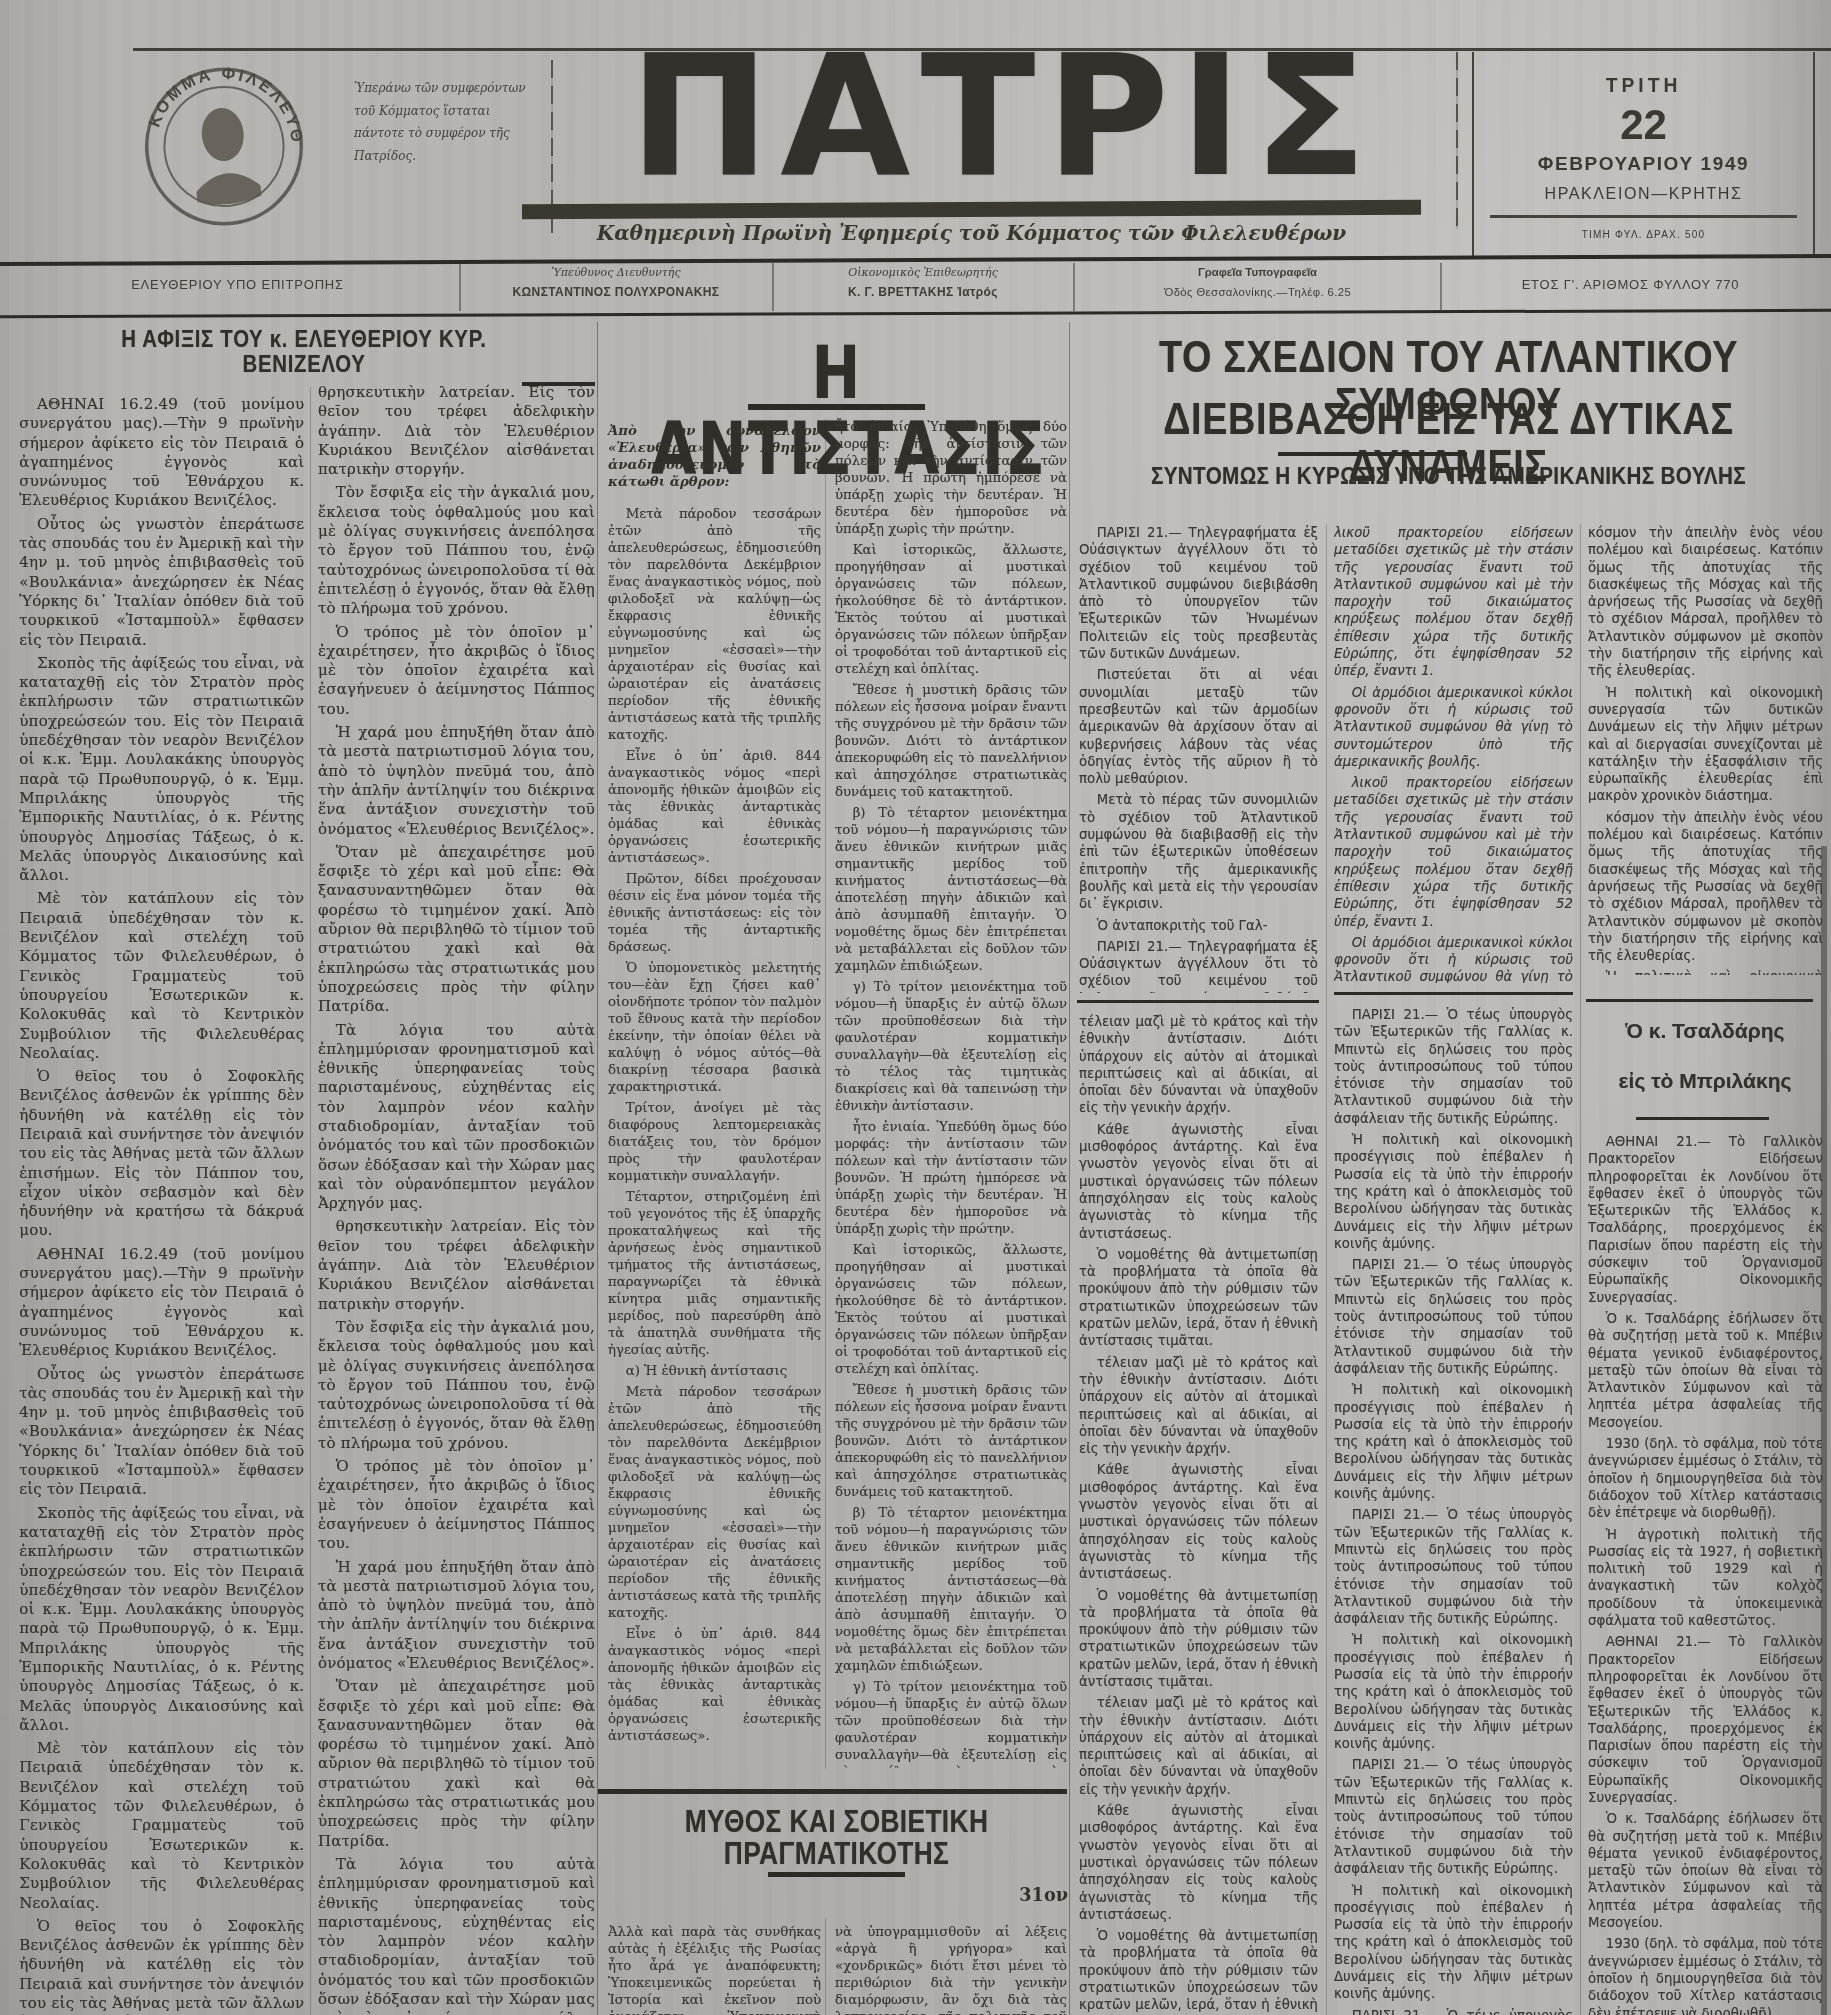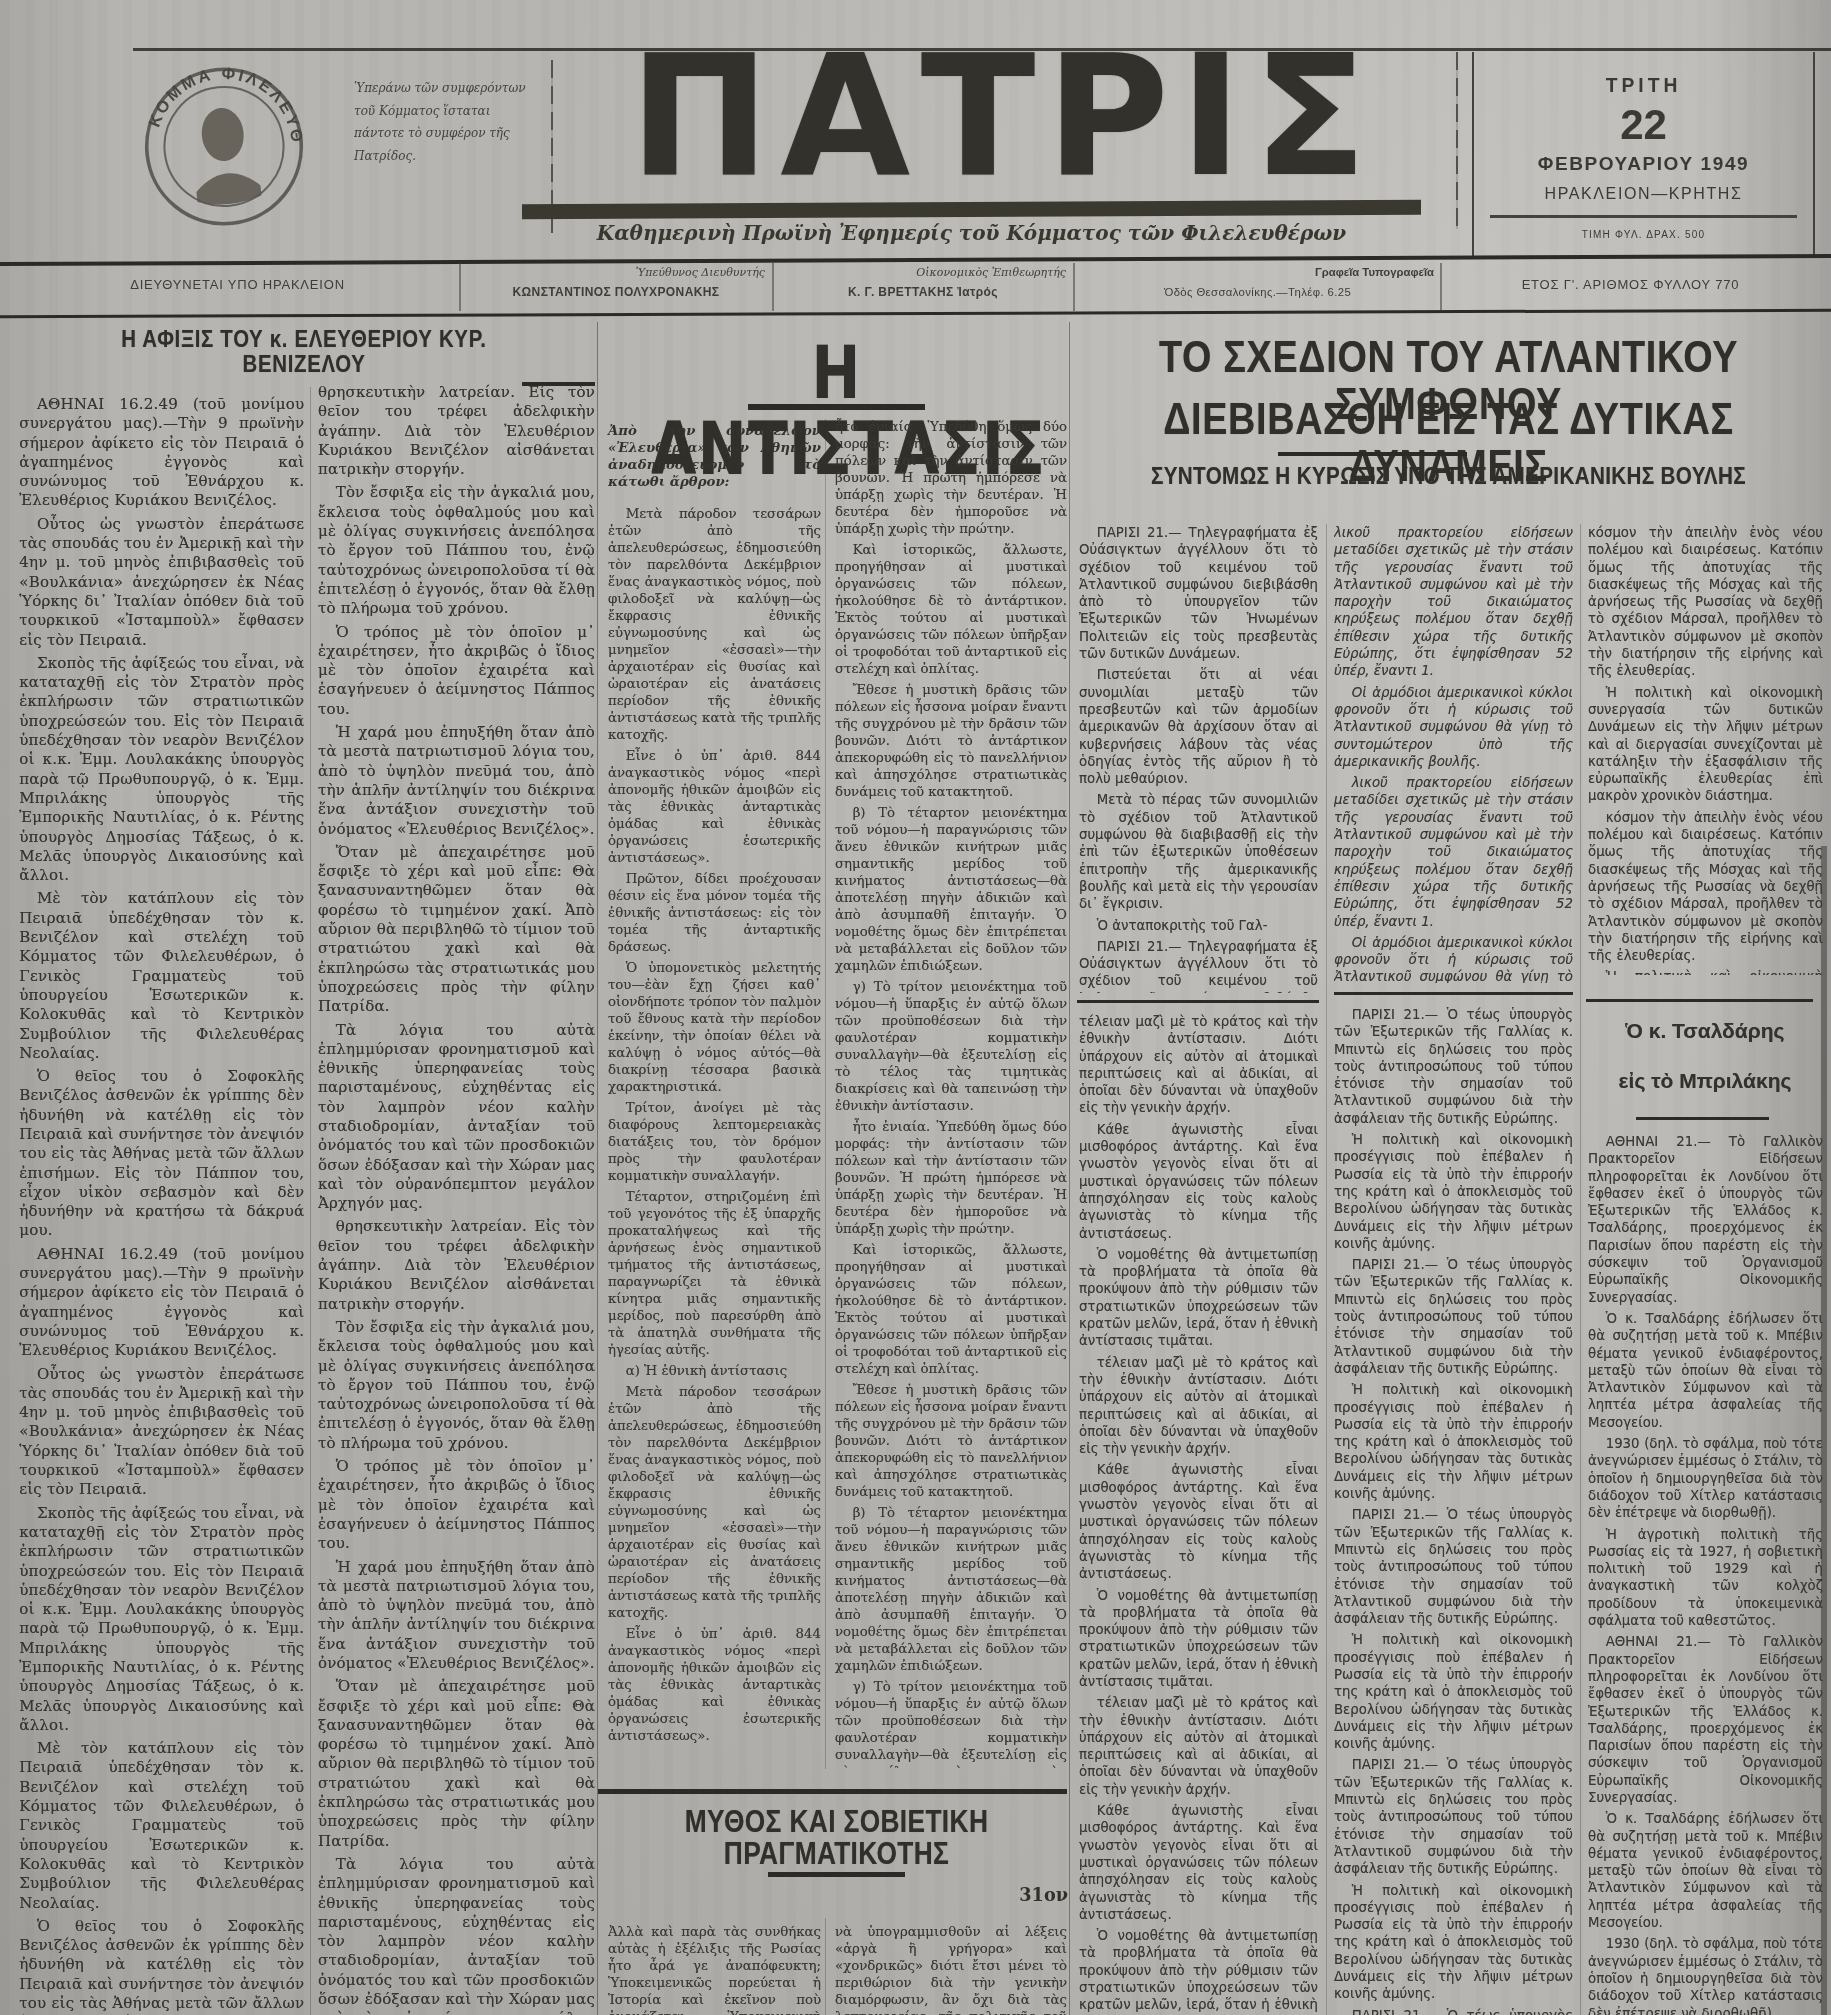--- a/index.html
+++ b/index.html
@@ -28,21 +28,21 @@
   .serif-b{font:13.3px/17px "DejaVu Serif", serif;color:#3b3833;text-shadow:0 0 0.5px rgba(59,56,51,.55);}
   .sans-c{font:13.3px/17.3px "DejaVu Sans", sans-serif;color:#3b3833;text-shadow:0 0 0.5px rgba(59,56,51,.5);}
   .intro{font:italic 700 13.3px/17px "DejaVu Serif", serif;color:#35322c;}
   
   #masthead-title{font-family:"DejaVu Sans", sans-serif;font-weight:900;font-size:168px;line-height:1;
       letter-spacing:10.5px;color:#33312c;text-align:center;text-shadow:0 0 1.2px rgba(51,49,44,.5);}
   #masthead-subtitle{font:italic 700 20px/23.4px "DejaVu Serif", serif;text-align:center;color:#3a372f;}
   .motto{font:italic 12px/22.6px "DejaVu Serif", serif;color:#45423c;}
   
   .cell{position:absolute;text-align:center;color:#403d37;font-family:"Liberation Sans", sans-serif;}
-  .cell .lab{font:italic 11px/13.7px "DejaVu Serif", serif;margin-bottom:5.6px;text-align:right;}
+  .cell .lab{font:italic 11px/13.7px "DejaVu Serif", serif;margin-bottom:5.6px;}
   .cell .val{font:700 12px/15.3px "Liberation Sans", sans-serif;letter-spacing:0.4px;}
   .cell-single{font:13px/16px "Liberation Sans", sans-serif;letter-spacing:0.8px;}
   
   #datebox{border-left:2.4px solid #45423c;border-right:2.4px solid #45423c;text-align:center;
       font-family:"Liberation Sans", sans-serif;color:#3c3933;}
   #datebox .dw{font-weight:700;font-size:19.3px;letter-spacing:4px;margin-top:23.4px;}
   #datebox .dd{font-weight:700;font-size:42px;line-height:1.05;margin-top:5.6px;}
   #datebox .dm{font-weight:700;font-size:19px;letter-spacing:1.6px;margin-top:5.6px;}
   #datebox .dc{font-size:16px;letter-spacing:1.6px;margin-top:10.5px;}
   #datebox .dr{height:2.4px;background:#45423c;margin:12px 16px 0 16px;}
@@ -89,21 +89,21 @@
     <div class="dd">22</div>
     <div class="dm">ΦΕΒΡΟΥΑΡΙΟΥ 1949</div>
     <div class="dc">ΗΡΑΚΛΕΙΟΝ—ΚΡΗΤΗΣ</div>
     <div class="dr"></div>
     <div class="dp">ΤΙΜΗ ΦΥΛ. ΔΡΑΧ. 500</div>
   </div>
 
   <div class="abs rule" style="left:0;top:258px;width:1831px;height:4px;transform:skewY(-0.25deg);"></div>
   <div class="abs rule" style="left:0;top:312px;width:1831px;height:3.2px;transform:skewY(-0.2deg);"></div>
 
-  <div class="cell cell-single" style="left:24px;top:277px;width:427px;">ΔΙΕΥΘΥΝΕΤΑΙ ΥΠΟ ΗΡΑΚΛΕΙΟΝ</div>
+  <div class="cell cell-single" style="left:24px;top:277px;width:427px;">ΕΛΕΥΘΕΡΙΟΥ ΥΠΟ ΕΠΙΤΡΟΠΗΣ</div>
   <div class="abs thin-v" style="left:459px;top:263px;width:1.6px;height:48px;"></div>
   <div class="cell" style="left:467px;top:266px;width:298px;">
     <div class="lab">Ὑπεύθυνος Διευθυντής</div>
     <div class="val">ΚΩΝΣΤΑΝΤΙΝΟΣ ΠΟΛΥΧΡΟΝΑΚΗΣ</div>
   </div>
   <div class="abs thin-v" style="left:772px;top:263px;width:1.6px;height:48px;"></div>
   <div class="cell" style="left:780px;top:266px;width:286px;">
     <div class="lab">Οἰκονομικὸς Ἐπιθεωρητής</div>
     <div class="val">Κ. Γ. ΒΡΕΤΤΑΚΗΣ Ἰατρός</div>
   </div>

